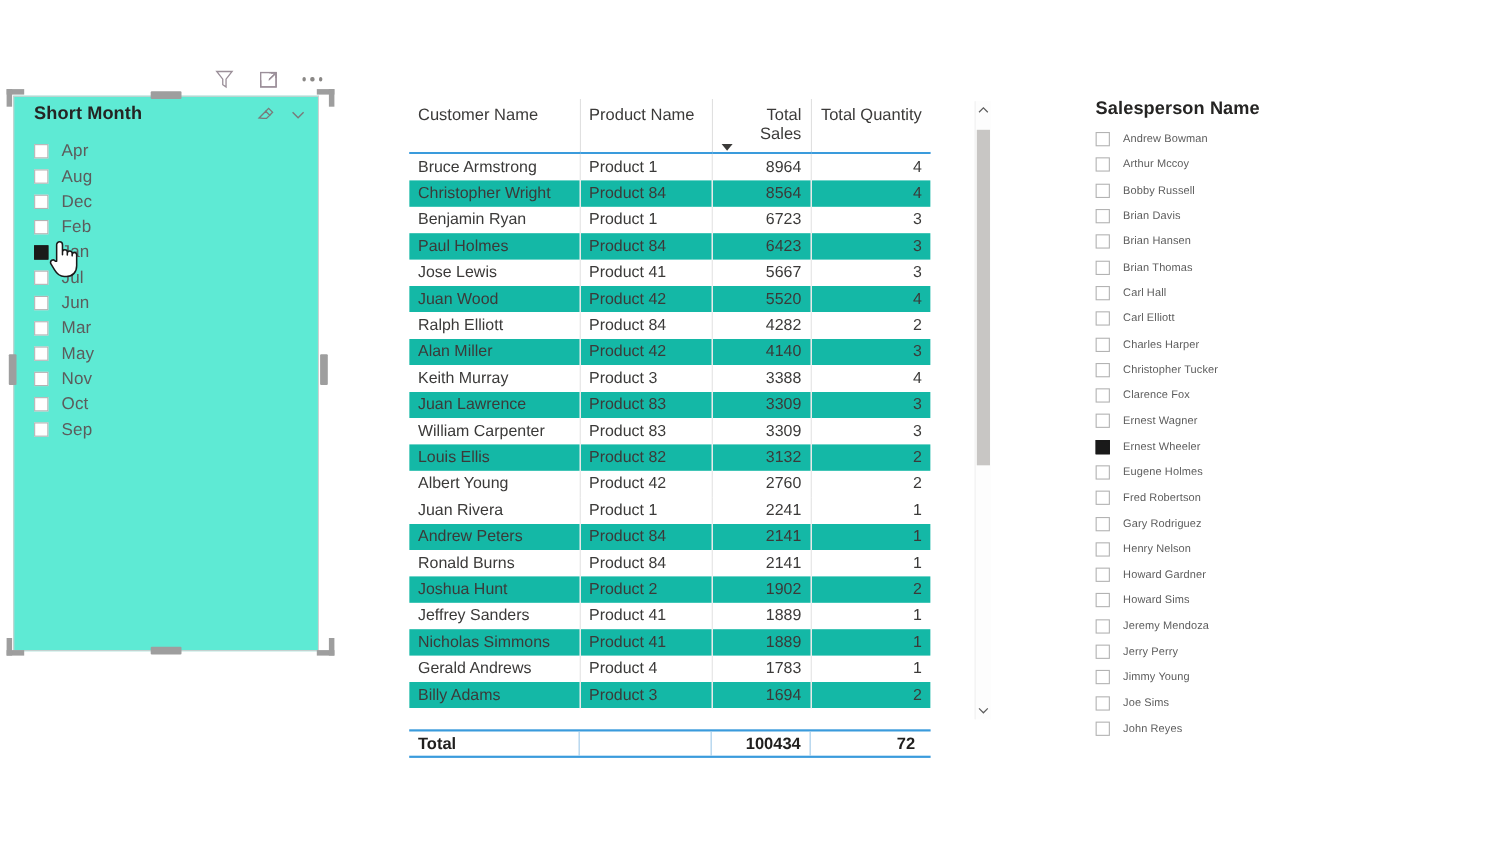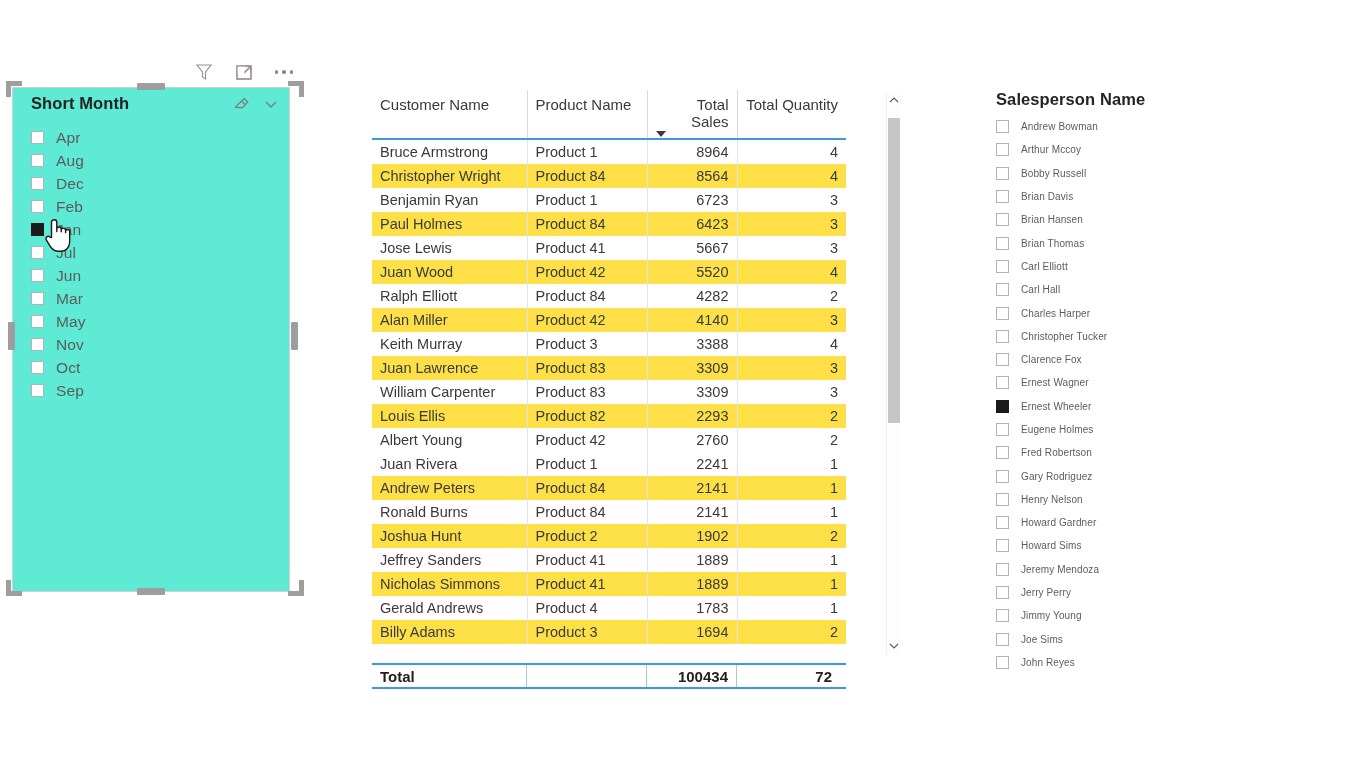--- a/index.html
+++ b/index.html
@@ -182,21 +182,21 @@
     padding: 3px 8px;
     border-right: 1px solid #e3e3e3;
     height: 24px;
     box-sizing: border-box;
     color: #3b3a39;
     white-space: nowrap;
     overflow: hidden;
   }
   .tbl td:last-child { border-right: none; }
   .tbl td.num { text-align: right; padding-left: 27px; }
-  .tbl tbody tr.alt td { background: #fde047; }
+  .tbl tbody tr.alt td { background: #14b8a6; }
 
   .sort-arrow {
     position: absolute;
     left: 8px;
     bottom: 1px;
     width: 0; height: 0;
     border-left: 5px solid transparent;
     border-right: 5px solid transparent;
     border-top: 6px solid #3b3a39;
   }
@@ -492,21 +492,21 @@
             </tr>
             <tr class="">
               <td>William Carpenter</td>
               <td>Product 83</td>
               <td class="num">3309</td>
               <td class="num">3</td>
             </tr>
             <tr class="alt">
               <td>Louis Ellis</td>
               <td>Product 82</td>
-              <td class="num">2293</td>
+              <td class="num">3132</td>
               <td class="num">2</td>
             </tr>
             <tr class="">
               <td>Albert Young</td>
               <td>Product 42</td>
               <td class="num">2760</td>
               <td class="num">2</td>
             </tr>
             <tr class="">
               <td>Juan Rivera</td>
@@ -604,25 +604,25 @@
         <div class="sp-item">
           <span class="cbox"></span>
           <span class="sp-label">Brian Hansen</span>
         </div>
         <div class="sp-item">
           <span class="cbox"></span>
           <span class="sp-label">Brian Thomas</span>
         </div>
         <div class="sp-item">
           <span class="cbox"></span>
+          <span class="sp-label">Carl Hall</span>
+        </div>
+        <div class="sp-item">
+          <span class="cbox"></span>
           <span class="sp-label">Carl Elliott</span>
-        </div>
-        <div class="sp-item">
-          <span class="cbox"></span>
-          <span class="sp-label">Carl Hall</span>
         </div>
         <div class="sp-item">
           <span class="cbox"></span>
           <span class="sp-label">Charles Harper</span>
         </div>
         <div class="sp-item">
           <span class="cbox"></span>
           <span class="sp-label">Christopher Tucker</span>
         </div>
         <div class="sp-item">

